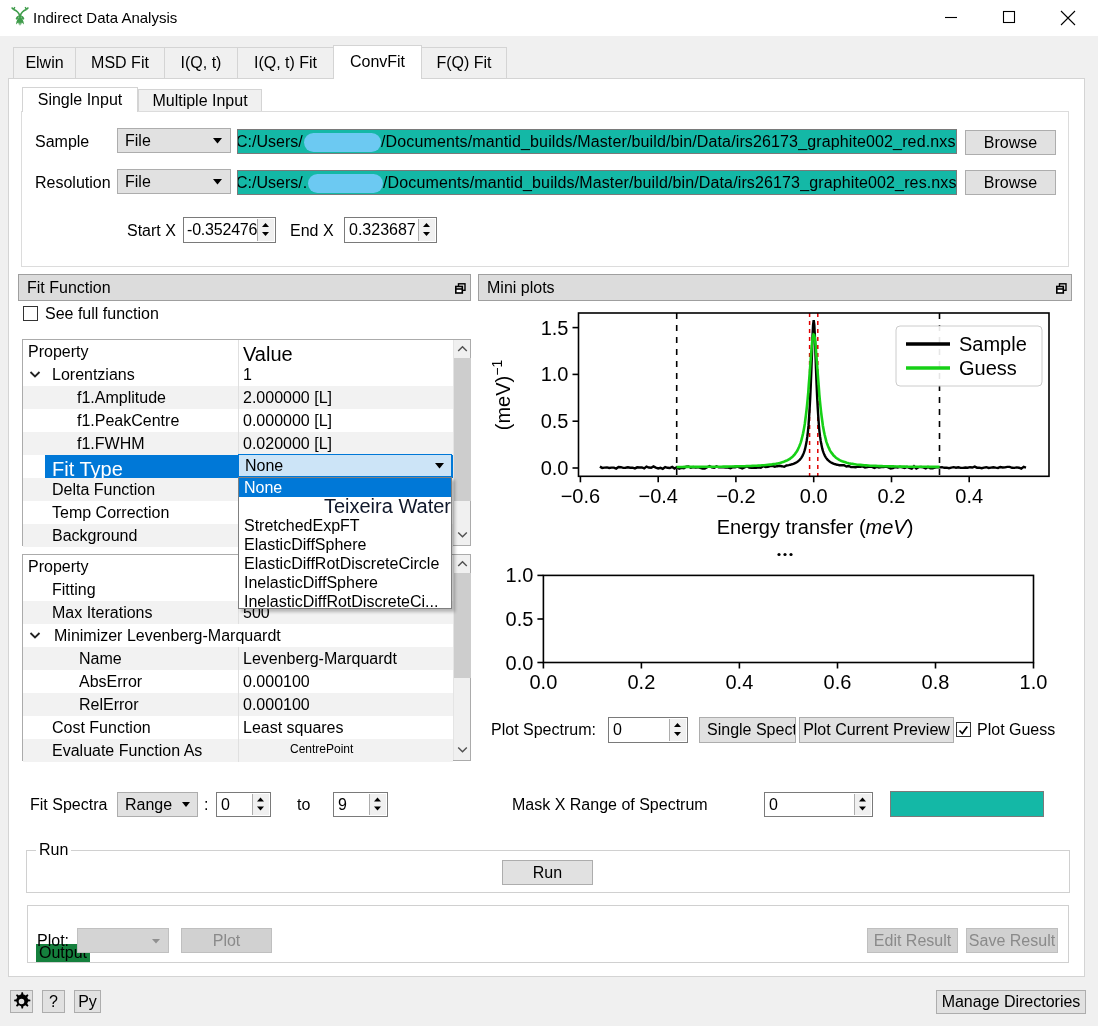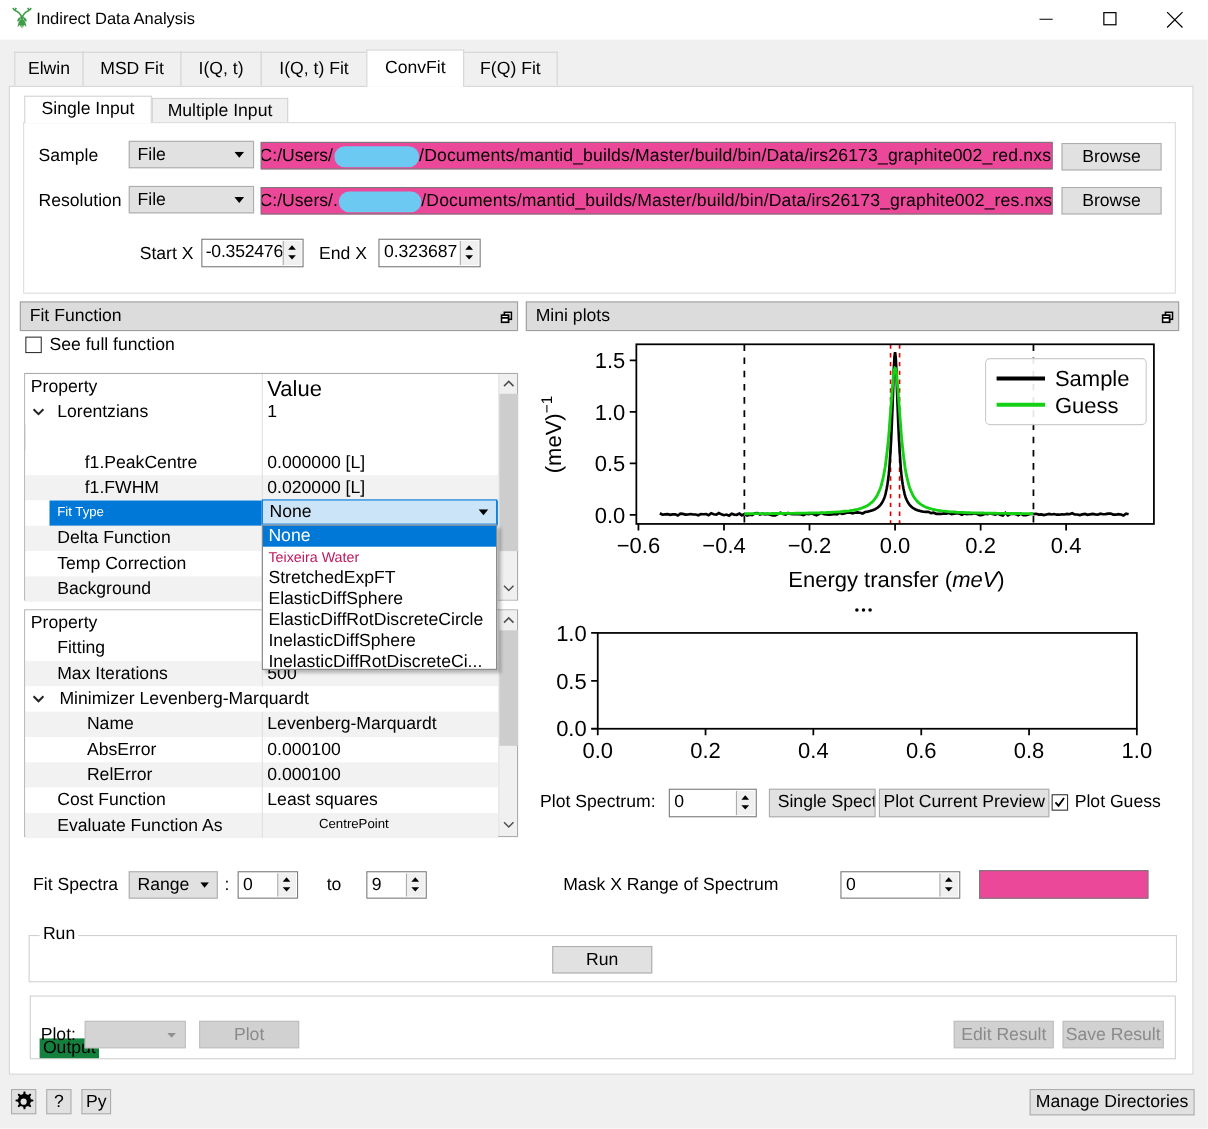--- a/index.html
+++ b/index.html
@@ -1,21 +1,21 @@
 <!DOCTYPE html>
 <html><head>
 <meta charset="utf-8">
 <style>
 * { margin:0; padding:0; box-sizing:border-box; }
 body { width:1098px; height:1026px; font-family:"Liberation Sans",sans-serif; background:#fff; position:relative; overflow:hidden; }
 .abs { position:absolute; }
 .t16 { font-size:16px; color:#000; white-space:nowrap; }
 .btn { position:absolute; background:#e1e1e1; border:1px solid #adadad; font-size:16px; color:#000; text-align:center; }
 .btn-d { position:absolute; background:#d1d1d1; border:1px solid #bfbfbf; font-size:16px; color:#8a8a8a; text-align:center; }
-.field { position:absolute; background:#ec4899; border:1px solid #7a7a7a; font-size:16px; overflow:hidden; white-space:nowrap; }
+.field { position:absolute; background:#14b8a6; border:1px solid #7a7a7a; font-size:16px; overflow:hidden; white-space:nowrap; }
 .combo { position:absolute; background:#e1e1e1; border:1px solid #adadad; font-size:16px; color:#000; }
 .spin { position:absolute; background:#fff; border:1px solid #7a7a7a; font-size:16px; }
 .sbtns { position:absolute; right:1px; top:1px; bottom:1px; width:17px; border-left:1px solid #adadad; background:#f0f0f0; }
 .tabi { position:absolute; background:#f0f0f0; border:1px solid #d4d4d4; border-bottom:none; font-size:16px; text-align:center; }
 .taba { position:absolute; background:#fff; border:1px solid #d4d4d4; border-bottom:none; font-size:16px; text-align:center; z-index:3; }
 .hdr { position:absolute; background:#dcdcdc; border:1px solid #9f9f9f; font-size:16px; }
 </style>
 </head>
 <body>
 
@@ -123,31 +123,35 @@
 <span style="position:absolute;left:5px;top:3px;font-size:16px;">Property</span>
 <span style="position:absolute;left:220px;top:3px;font-size:20px;">Value</span>
 </div>
 <div style="position:absolute;left:0;top:23px;width:430px;height:23px;background:#fff;">
 <svg style="position:absolute;left:6px;top:7px" width="12" height="9">
         <path d="M1.5 2 l4.5 4.5 L10.5 2" stroke="#222" stroke-width="1.8" fill="none"></path>
       </svg>
 <span style="position:absolute;left:29px;top:3px;font-size:16px;">Lorentzians</span>
 <span style="position:absolute;left:220px;top:3px;font-size:16px;">1</span>
 </div>
+<div style="position:absolute;left:0;top:46px;width:430px;height:23px;background:#f2f2f2;">
+<span style="position:absolute;left:54px;top:3px;font-size:16px;">f1.Amplitude</span>
+<span style="position:absolute;left:220px;top:3px;font-size:16px;">2.000000 [L]</span>
+</div>
 <div style="position:absolute;left:0;top:69px;width:430px;height:23px;background:#fff;">
 <span style="position:absolute;left:54px;top:3px;font-size:16px;">f1.PeakCentre</span>
 <span style="position:absolute;left:220px;top:3px;font-size:16px;">0.000000 [L]</span>
 </div>
 <div style="position:absolute;left:0;top:92px;width:430px;height:23px;background:#f2f2f2;">
 <span style="position:absolute;left:54px;top:3px;font-size:16px;">f1.FWHM</span>
 <span style="position:absolute;left:220px;top:3px;font-size:16px;">0.020000 [L]</span>
 </div>
 <div style="position:absolute;left:0;top:115px;width:430px;height:23px;background:#fff;">
 <div style="position:absolute;left:22px;top:0;width:408px;height:23px;background:#0078d7;"></div>
-<span style="position:absolute;left:29px;top:3px;font-size:12px;color:#fff;">Fit Type</span>
+<span style="position:absolute;left:29px;top:3px;font-size:20px;color:#fff;">Fit Type</span>
 </div>
 <div style="position:absolute;left:0;top:138px;width:430px;height:23px;background:#f2f2f2;">
 <span style="position:absolute;left:29px;top:3px;font-size:16px;">Delta Function</span>
 </div>
 <div style="position:absolute;left:0;top:161px;width:430px;height:23px;background:#fff;">
 <span style="position:absolute;left:29px;top:3px;font-size:16px;">Temp Correction</span>
 </div>
 <div style="position:absolute;left:0;top:184px;width:430px;height:23px;background:#f2f2f2;">
 <span style="position:absolute;left:29px;top:3px;font-size:16px;">Background</span>
 </div>
@@ -214,21 +218,21 @@
       </svg>
 <div style="position:absolute;left:0px;top:18px;width:17px;height:105px;background:#cdcdcd;"></div>
 <svg style="position:absolute;left:3px;top:191px" width="11" height="8">
         <path d="M1.2 1.5 l4.3 4.3 L9.8 1.5" stroke="#505050" stroke-width="1.4" fill="none"></path>
       </svg>
 </div>
 </div>
 
 <div class="abs" style="left:238px;top:477px;width:214px;height:132px;background:#fff;border:1px solid #808080;z-index:20;box-shadow:3px 3px 3px rgba(0,0,0,0.25);">
 <div style="position:absolute;left:0;top:0px;width:212px;height:19px;background:#0078d7;color:#fff;font-size:16px;line-height:19px;padding-left:5px;white-space:nowrap;overflow:hidden;">None</div>
-<div style="position:absolute;left:0;top:19px;width:212px;height:19px;color:#be185d;font-size:13px;line-height:19px;padding-left:5px;white-space:nowrap;overflow:hidden;">Teixeira Water</div>
+<div style="position:absolute;left:0;top:19px;width:212px;height:19px;color:#0f172a;font-size:20px;line-height:19px;padding-left:5px;white-space:nowrap;overflow:hidden;text-align:right;">Teixeira Water</div>
 <div style="position:absolute;left:0;top:38px;width:212px;height:19px;color:#000;font-size:16px;line-height:19px;padding-left:5px;white-space:nowrap;overflow:hidden;">StretchedExpFT</div>
 <div style="position:absolute;left:0;top:57px;width:212px;height:19px;color:#000;font-size:16px;line-height:19px;padding-left:5px;white-space:nowrap;overflow:hidden;">ElasticDiffSphere</div>
 <div style="position:absolute;left:0;top:76px;width:212px;height:19px;color:#000;font-size:16px;line-height:19px;padding-left:5px;white-space:nowrap;overflow:hidden;">ElasticDiffRotDiscreteCircle</div>
 <div style="position:absolute;left:0;top:95px;width:212px;height:19px;color:#000;font-size:16px;line-height:19px;padding-left:5px;white-space:nowrap;overflow:hidden;">InelasticDiffSphere</div>
 <div style="position:absolute;left:0;top:114px;width:212px;height:18px;color:#000;font-size:16px;line-height:19px;padding-left:5px;white-space:nowrap;overflow:hidden;">InelasticDiffRotDiscreteCi...</div>
 </div>
 
 <svg class="abs" style="left:485px;top:305px" width="585" height="255" viewBox="0 0 585 255" font-family="Liberation Sans, sans-serif">
 <path d="M191.7 8.0 V171.3" stroke="#000" stroke-width="1.6" stroke-dasharray="6,6" fill="none"></path>
 <path d="M454.5 8.0 V171.3" stroke="#000" stroke-width="1.6" stroke-dasharray="6,6" fill="none"></path>

